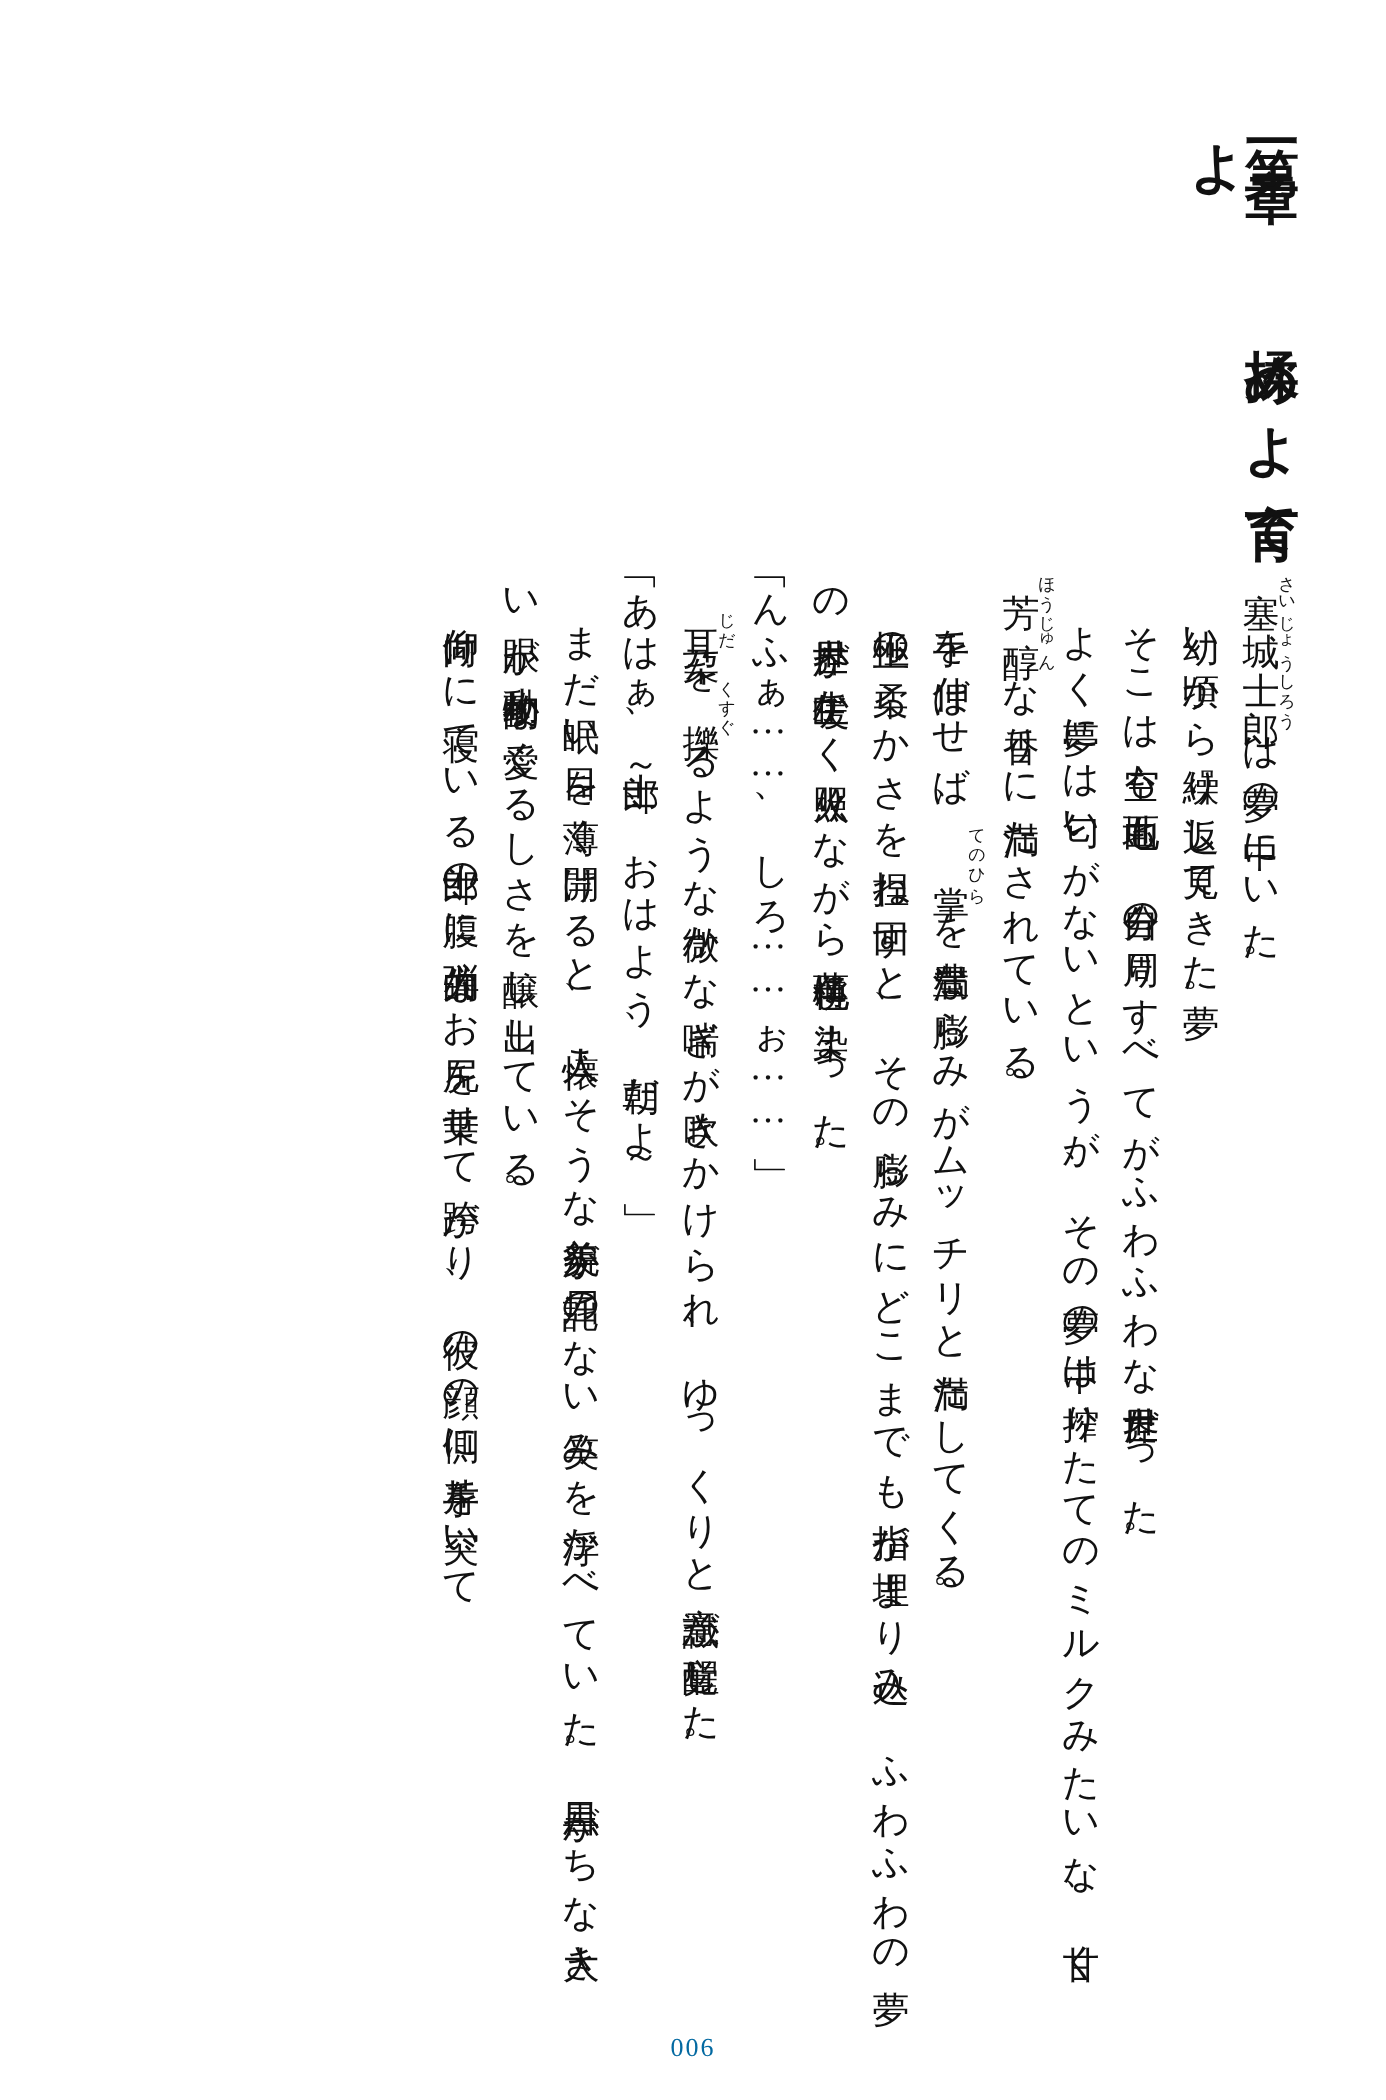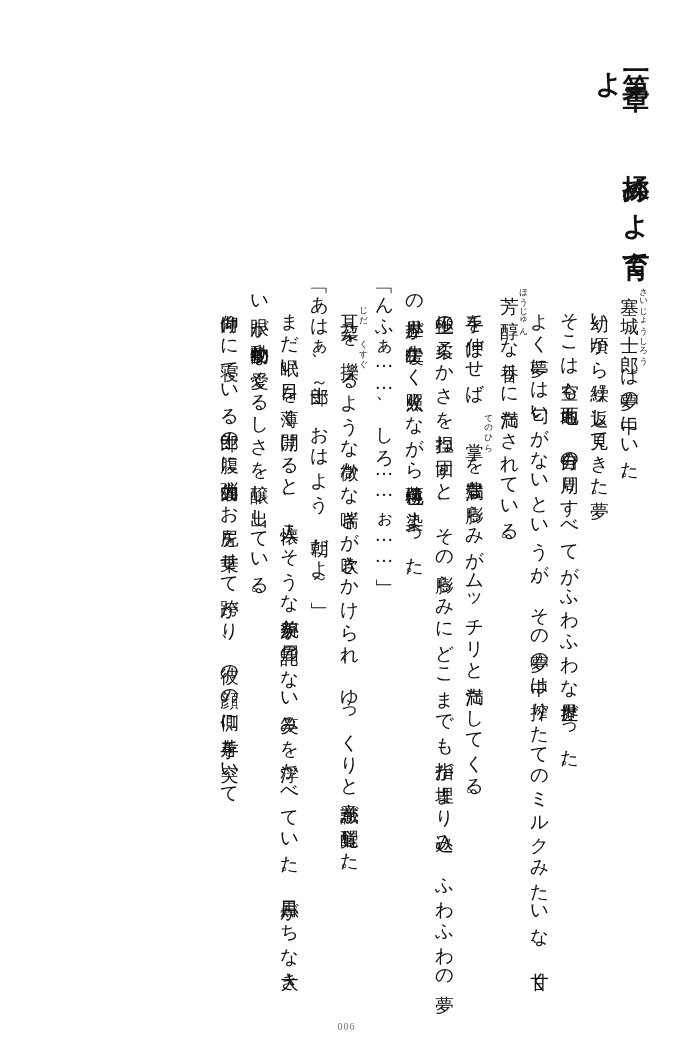--- a/index.html
+++ b/index.html
@@ -78,23 +78,23 @@
     font-size: 8.5px;
     letter-spacing: 0px;
     font-weight: normal;
   }
   .page-number {
     position: absolute;
     bottom: 18px;
     left: 0;
     width: 100%;
     text-align: center;
-    font-size: 10px;
+    font-size: 13px;
     letter-spacing: 1px;
-    color: #737373;
+    color: #0369a1;
     font-family: "Liberation Serif", "DejaVu Serif", serif;
   }
 </style>
 </head>
 <body>
 
 <div class="page">
 
   <div class="text-block">
 

